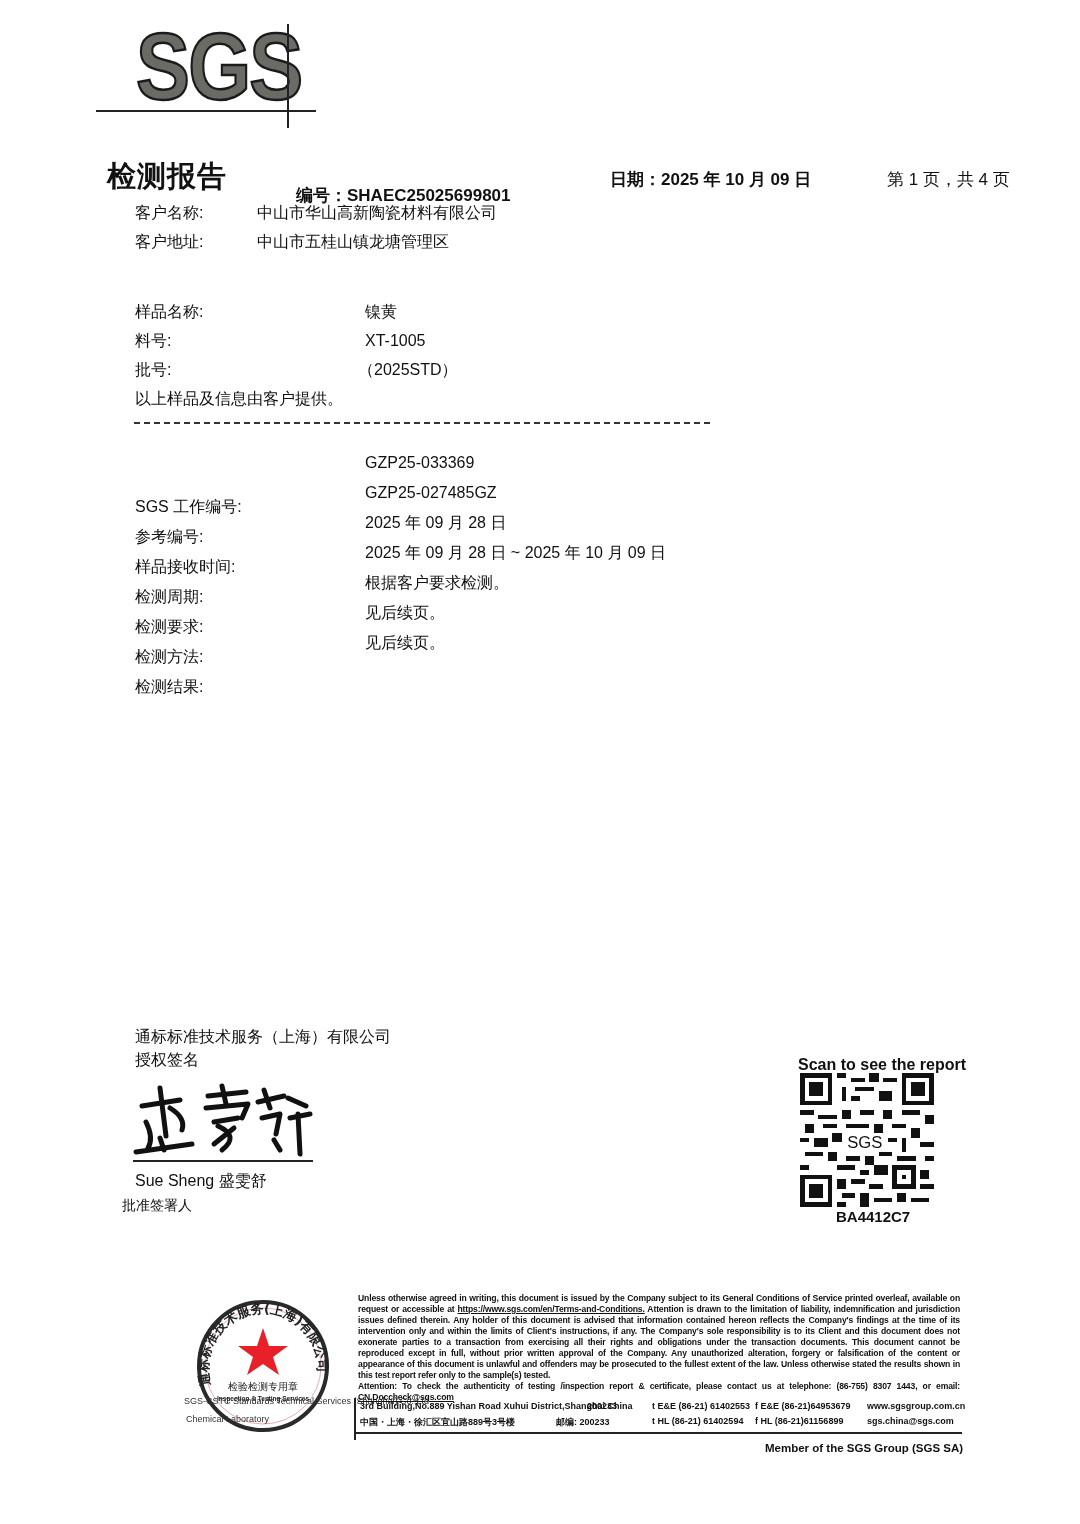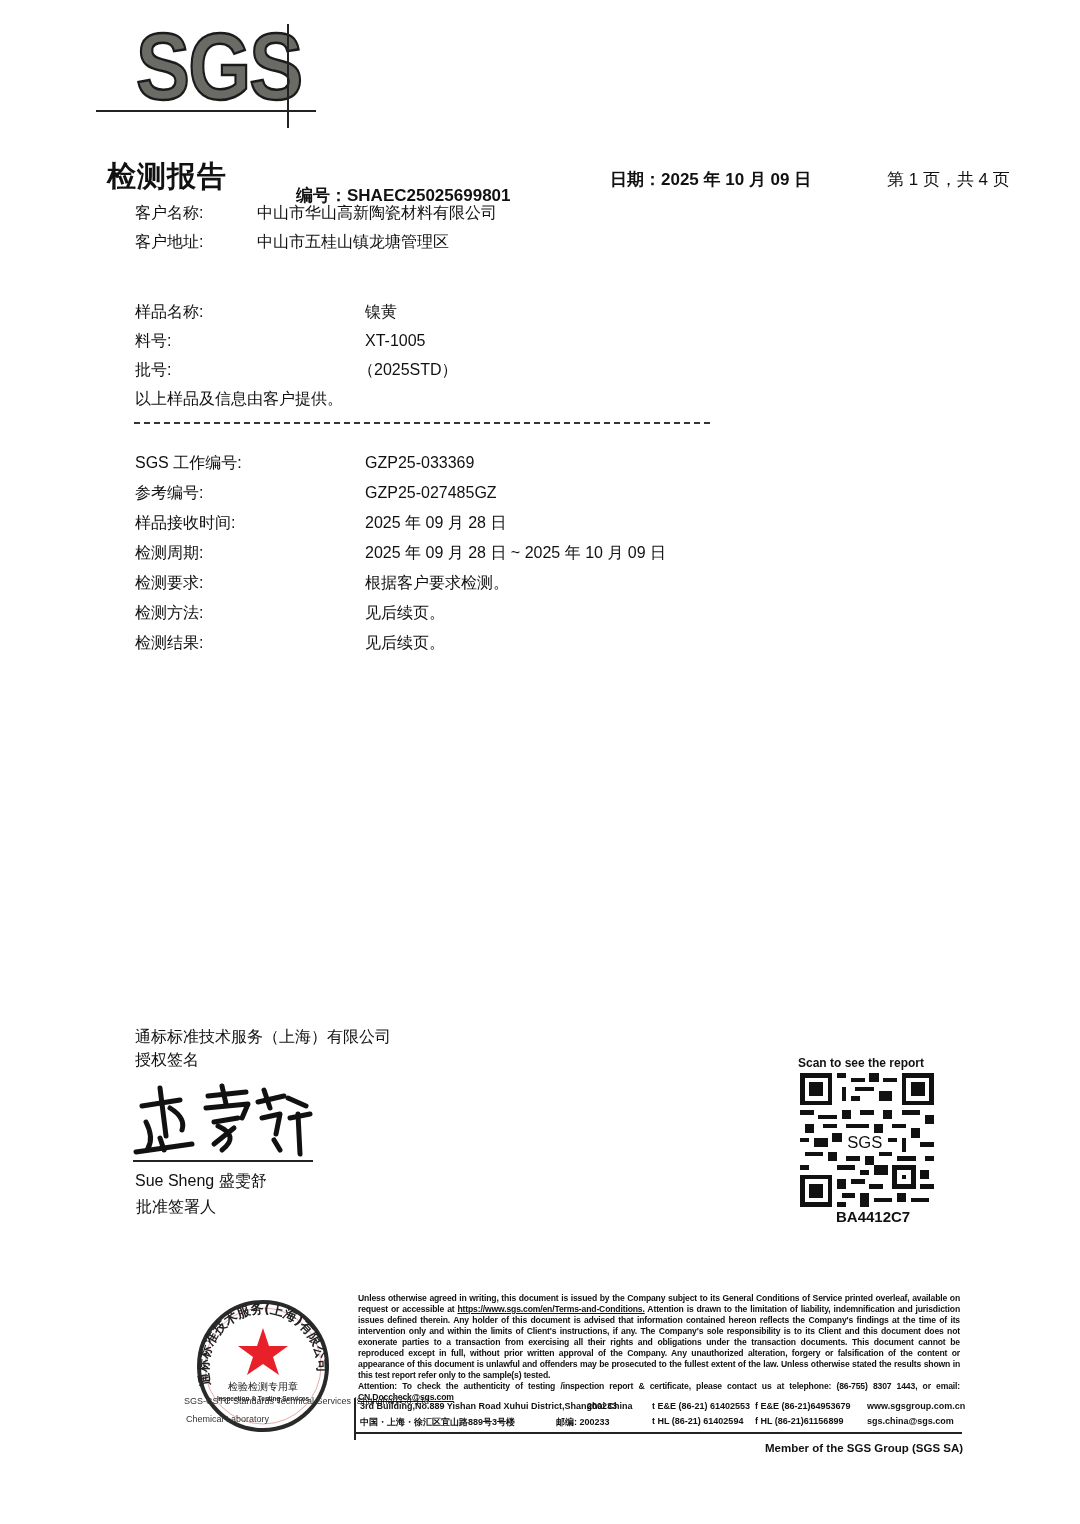--- a/index.html
+++ b/index.html
@@ -14,35 +14,35 @@
 
   
   .doc-title { left: 107px; top: 157px; font-size: 29px; font-weight: 700; letter-spacing: 1px; }
   .hdr { top: 168px; font-size: 17px; font-weight: 700; }
   .hdr-number { left: 296px; margin-top: 16px; }
   .hdr-date { left: 610px; }
   .hdr-page { left: 887px; font-weight: 400; }
 
   .row { font-size: 16px; line-height: 1; white-space: nowrap; }
   .lbl { left: 135px; }
-  .lbl2 { left: 135px; }
+  .lbl2 { left: 135px; margin-top: 44px; }
   .val-a { left: 257px; text-align: center; }
   .val-b { left: 365px; }
 
   .dashline { left: 134px; top: 422px; width: 576px; height: 2px; border-top: 2px dashed #333; }
 
   
   .sig-company { left: 135px; top: 1027px; font-size: 16px; }
   .sig-auth { left: 135px; top: 1050px; font-size: 16px; }
   .sig-line { left: 133px; top: 1160px; width: 180px; height: 2px; background: #222; }
   .sig-name { left: 135px; top: 1171px; font-size: 16px; }
-  .sig-role { left: 136px; top: 1197px; font-size: 16px; }
-
-  
-  .qr-caption { left: 798px; top: 1056px; font-size: 12px; font-weight: 700; }
+  .sig-role { left: 122px; top: 1197px; font-size: 14px; }
+
+  
+  .qr-caption { left: 798px; top: 1056px; font-size: 16px; font-weight: 700; }
   .qr-box { left: 800px; top: 1073px; width: 134px; height: 134px; }
   .qr-code { left: 836px; top: 1208px; font-size: 15px; font-weight: 700; }
 
   
   .stamp { left: 188px; top: 1296px; width: 150px; height: 140px; }
   .stamp-en { left: 184px; top: 1396px; font-size: 9px; color: #333; white-space: nowrap; }
   .stamp-en2 { left: 186px; top: 1414px; font-size: 9px; color: #333; }
 
   
   .disclaimer { left: 358px; top: 1293px; width: 602px; font-size: 8.6px; font-weight: 700; line-height: 11px; text-align: justify; letter-spacing: -0.15px; color: #111; }

